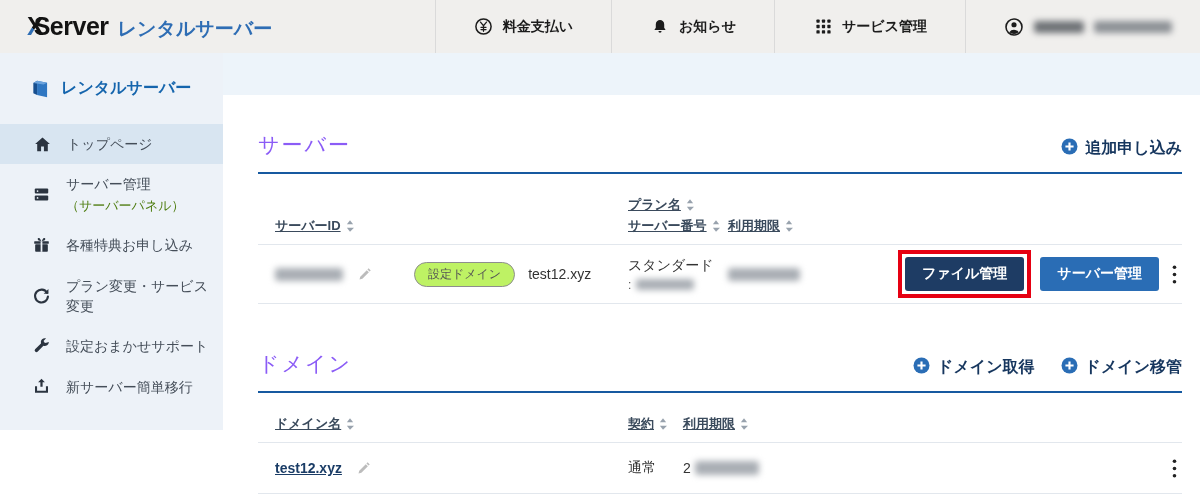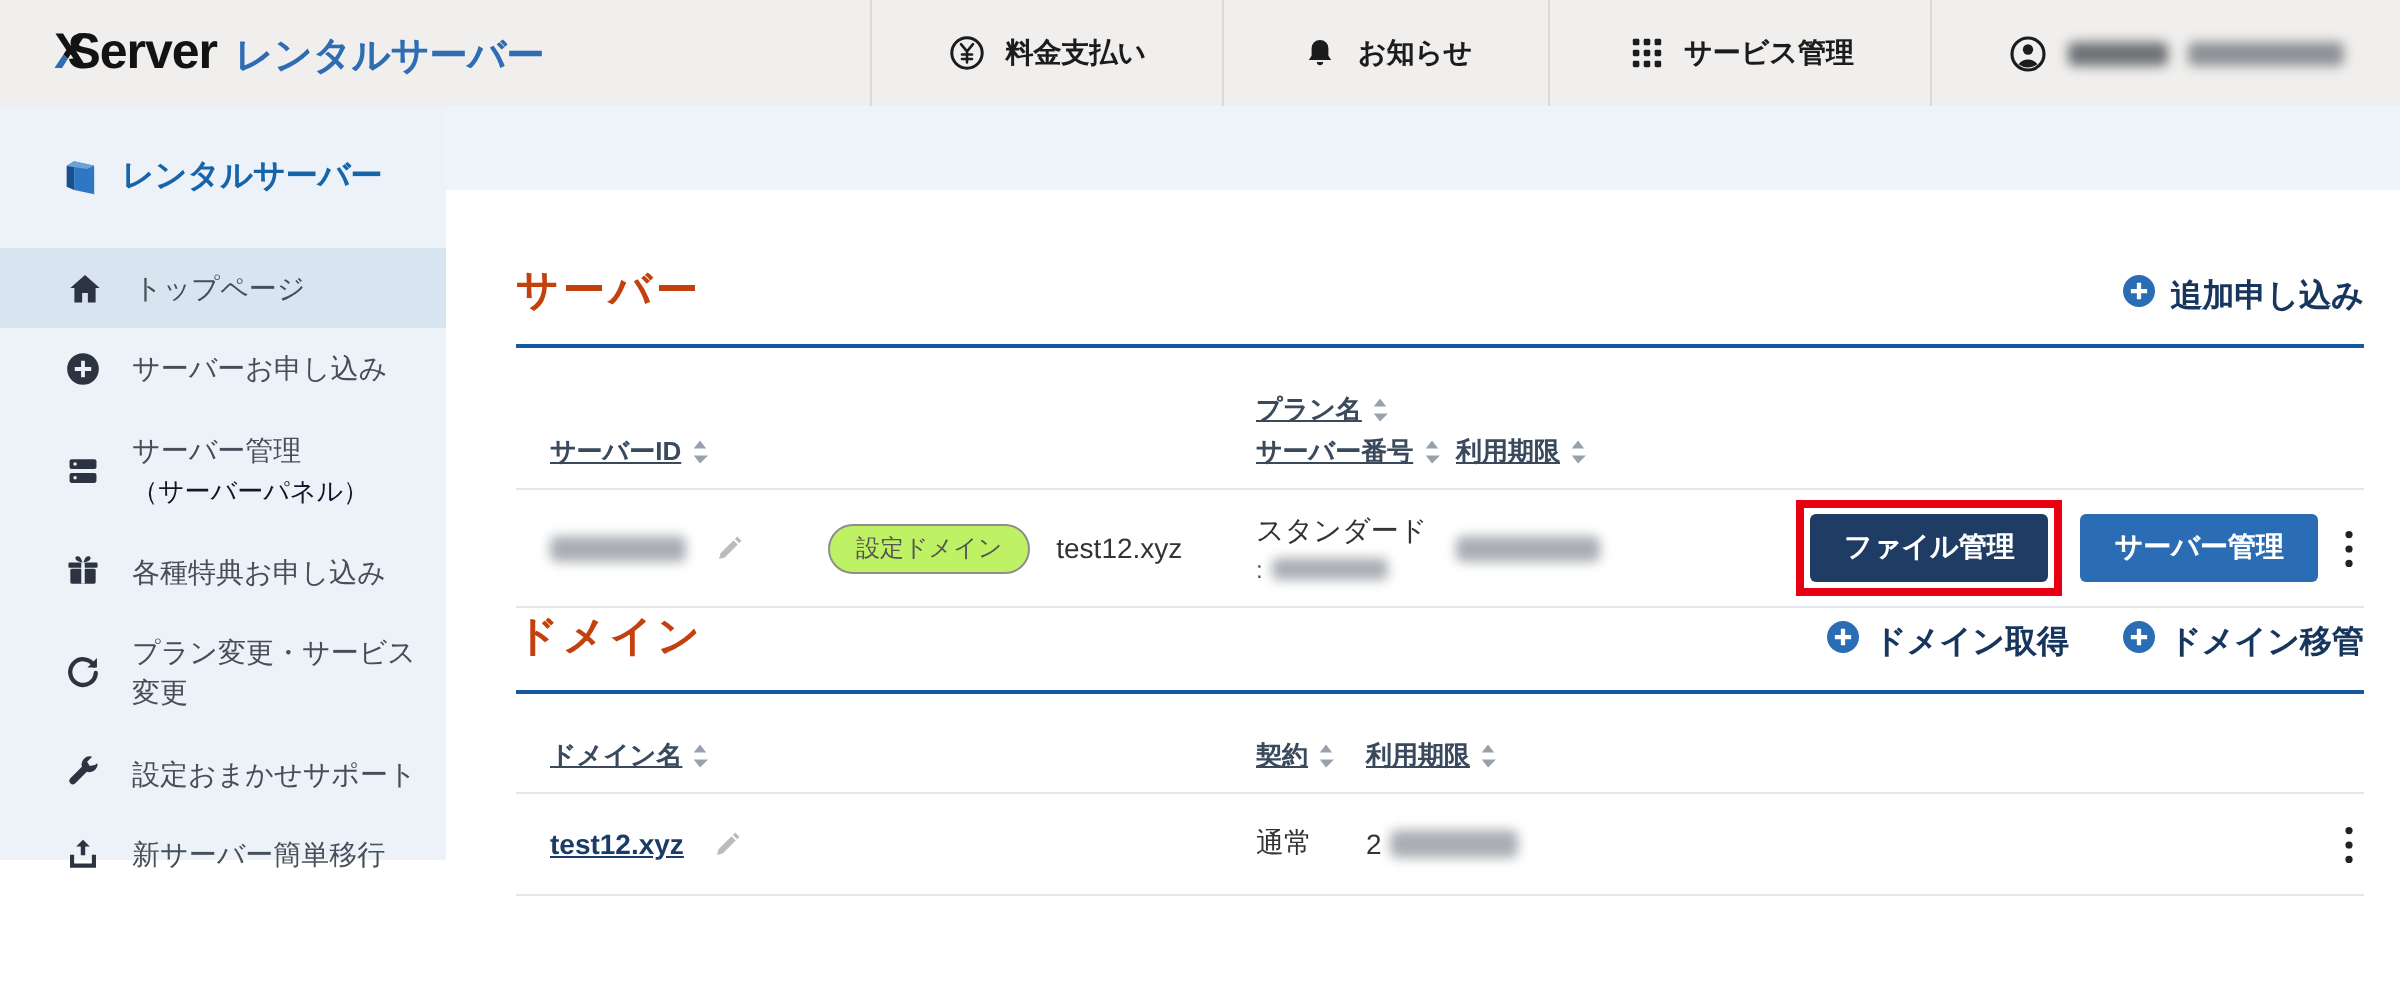--- a/index.html
+++ b/index.html
@@ -35,31 +35,31 @@
   .sidebar { position:absolute; top:53px; left:0; width:223px; bottom:0; background:#edf2f8; }
   .brand { display:flex; align-items:center; gap:11px; padding:25px 10px 25px 30px; cursor:pointer; }
   .brand-label { font-size:16px; font-weight:bold; color:#1565ad; }
   .side-item {
     display:flex; align-items:center; gap:15px; padding:10px 10px 10px 31px;
     font-size:14px; color:#454e59; cursor:pointer; line-height:1.45;
   }
   .side-item.active { background:#d8e5f1;padding-left:32px; }
   .si-icon { width:20px; height:20px; flex:none; color:#2b3440; display:flex; align-items:center; justify-content:center; }
   .si-label { max-width:150px; }
-  .si-sub { font-size:13px; color:#0f172a; }
+  .si-sub { font-size:13px; color:#4d7c0f; }
 
   
   .main { position:absolute; top:53px; left:223px; right:0; bottom:0; background:#fff; }
   .top-strip { height:42px; background:#edf4fa; }
   .content { padding:0 18px 0 35px; }
 
   .sec-head { display:flex; justify-content:space-between; align-items:flex-end; border-bottom:2px solid #1659a0; padding-bottom:13px; }
   .sec-head.server { margin-top:36px; }
-  .sec-head.domain { }
-  .sec-title { margin:0; font-size:21px; font-weight:700; color:#c2410c; letter-spacing:2px; }
+  .sec-head.domain { margin-top:46px; }
+  .sec-title { margin:0; font-size:21px; font-weight:400; color:#8b5cf6; letter-spacing:2px; }
   .sec-links { display:flex; gap:26px; }
   .add-link { display:flex; align-items:center; gap:7px; font-size:16px; font-weight:bold; color:#16365e; cursor:pointer; }
 
   .thead { display:flex; align-items:flex-end; margin-top:22px; padding-bottom:9px; border-bottom:1px solid #e2e7ed; }
   .th { font-size:13px; font-weight:bold; color:#3a4a5c; cursor:pointer; }
   .th-flex { display:flex; align-items:center; gap:5px; }
   .th .txt { text-decoration:underline; }
   .th-stack { display:flex; flex-direction:column; gap:3px; }
 
   .trow { display:flex; align-items:center; border-bottom:1px solid #e2e7ed; }
@@ -178,28 +178,20 @@
 
     <div class="side-item active">
       <span class="si-icon">
         <svg width="19" height="19" viewBox="0 0 24 24" fill="#2b3440">
             <path d="M12 3.2l9.3 8.1h-2.6v9.2h-4.9v-5.9h-3.6v5.9H5.3v-9.2H2.7z"></path>
           </svg>
       </span>
       <span class="si-label">トップページ</span>
     </div>
 
-    <div class="side-item">
-      <span class="si-icon">
-        <svg width="19" height="19" viewBox="0 0 24 24" fill="#2b3440">
-            <path d="M12 2a10 10 0 1 0 0 20 10 10 0 0 0 0-20zm5.2 11.2h-4v4h-2.4v-4h-4v-2.4h4v-4h2.4v4h4z"></path>
-          </svg>
-      </span>
-      <span class="si-label">サーバーお申し込み</span>
-    </div>
 
     <div class="side-item">
       <span class="si-icon">
         <svg width="19" height="19" viewBox="0 0 24 24" fill="#2b3440">
             <rect x="3.5" y="4.5" width="17" height="6.3" rx="1.3"></rect>
             <rect x="3.5" y="13.2" width="17" height="6.3" rx="1.3"></rect>
             <circle cx="7" cy="7.6" r="1.1" fill="#edf2f8"></circle>
             <circle cx="7" cy="16.3" r="1.1" fill="#edf2f8"></circle>
           </svg>
       </span>

